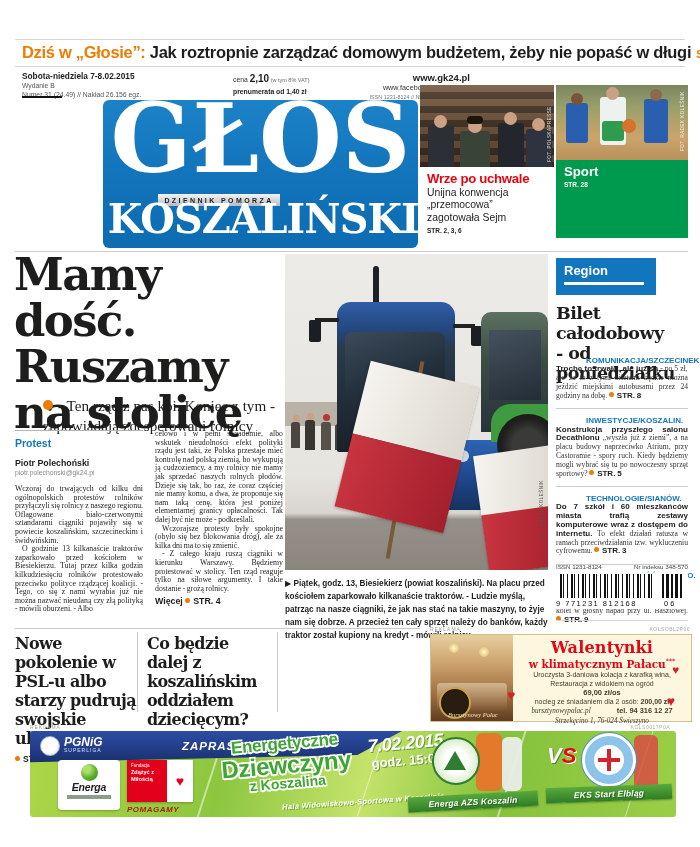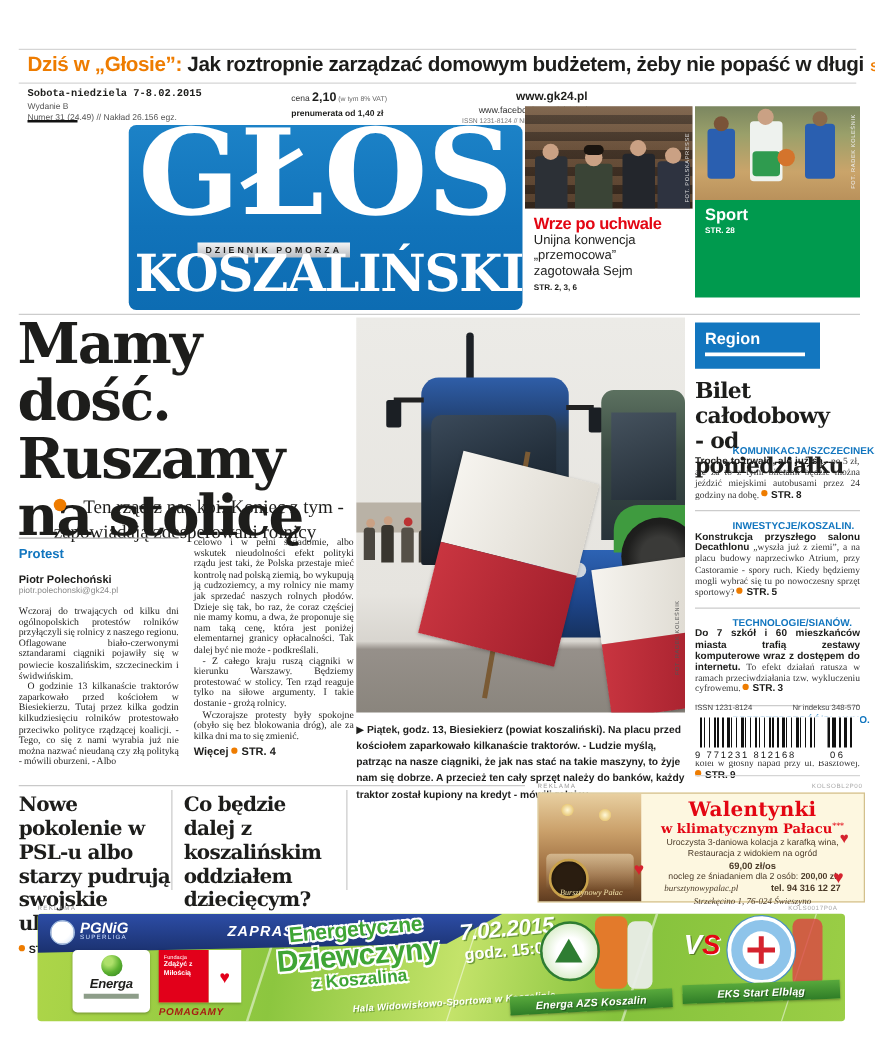--- a/index.html
+++ b/index.html
@@ -11,21 +11,21 @@
   .odot5{display:inline-block;width:5px;height:5px;border-radius:50%;background:#ee7c00;margin-right:3px;vertical-align:1px;}
   .vcred{position:absolute;writing-mode:vertical-rl;transform:rotate(180deg);font-size:4.5px;letter-spacing:.5px;color:#888;}
 
   
   #strip{left:22px;top:43px;width:660px;font-weight:bold;font-size:16.5px;letter-spacing:-.3px;white-space:nowrap;}
   #strip .hl{color:#ee7c00;}
   #strip .ref{color:#ee7c00;font-size:10px;margin-left:5px;}
 
   
   #hdr-left{left:22px;top:72px;line-height:8.5px;}
-  #hdr-left .d{font-weight:bold;font-size:8.3px;font-family:Liberation Mono, monospace;}
+  #hdr-left .d{font-weight:bold;font-size:8.3px;}
   #hdr-left .s{font-size:6.8px;color:#555;margin-top:1px;}
   #hdr-tick{left:22px;top:96px;width:40px;height:2px;background:#111;}
   #hdr-center{left:233px;top:74px;line-height:9px;}
   #hdr-center .p1{font-size:6.8px;color:#333;}
   #hdr-center .big{font-weight:bold;font-size:10px;color:#1d1d1b;}
   #hdr-center .tiny{font-size:5.5px;color:#666;}
   #hdr-center .p2{font-weight:bold;font-size:6.8px;margin-top:2px;}
   #hdr-right{left:320px;top:73px;width:150px;text-align:right;line-height:9px;}
   #hdr-right .w{font-weight:bold;font-size:9.5px;}
   #hdr-right .f{font-size:7.2px;color:#333;margin-top:1px;}
@@ -276,22 +276,22 @@
     <div class="author">Piotr Polechoński</div>
     <div class="email">piotr.polechonski@gk24.pl</div>
     <div class="body">
       <p>Wczoraj do trwających od kilku dni ogólnopolskich protestów rolników przyłączyli się rolnicy z naszego regionu. Oflagowane biało-czerwonymi sztandarami ciągniki pojawiły się w powiecie koszalińskim, szczecineckim i świdwińskim.</p>
       <p>O godzinie 13 kilkanaście traktorów zaparkowało przed kościołem w Biesiekierzu. Tutaj przez kilka godzin kilkudziesięciu rolników protestowało przeciwko polityce rządzącej koalicji. - Tego, co się z nami wyrabia już nie można nazwać nieudaną czy złą polityką - mówili oburzeni. - Albo</p>
     </div>
   </div>
 
   <div class="abs body2" id="col2">
     <p>celowo i w pełni świadomie, albo wskutek nieudolności efekt polityki rządu jest taki, że Polska przestaje mieć kontrolę nad polską ziemią, bo wykupują ją cudzoziemcy, a my rolnicy nie mamy jak sprzedać naszych rolnych płodów. Dzieje się tak, bo raz, że coraz częściej nie mamy komu, a dwa, że proponuje się nam taką cenę, która jest poniżej elementarnej granicy opłacalności. Tak dalej być nie może - podkreślali.</p>
+    <p>Wczorajsze protesty były spokojne (obyło się bez blokowania dróg), ale za kilka dni ma to się zmienić.</p>
     <p>- Z całego kraju ruszą ciągniki w kierunku Warszawy. Będziemy protestować w stolicy. Ten rząd reaguje tylko na siłowe argumenty. I takie dostanie - grożą rolnicy.</p>
-    <p>Wczorajsze protesty były spokojne (obyło się bez blokowania dróg), ale za kilka dni ma to się zmienić.</p>
     <div class="more"><span>Więcej</span> <span class="odot5"></span><span>STR. 4</span></div>
   </div>
 
   <div class="abs" id="mainphoto">
     <div class="abs" style="left:0;top:148px;width:70px;height:24px;background:#b9b2a6;"></div>
 
     <div class="suit" style="left:6px;top:168px;width:9px;height:26px;background:#4a463f;"></div>
     <div class="head" style="left:8px;top:161px;width:7px;height:7px;"></div>
     <div class="suit" style="left:20px;top:166px;width:10px;height:30px;background:#39362f;"></div>
     <div class="head" style="left:22px;top:159px;width:7px;height:7px;"></div>

